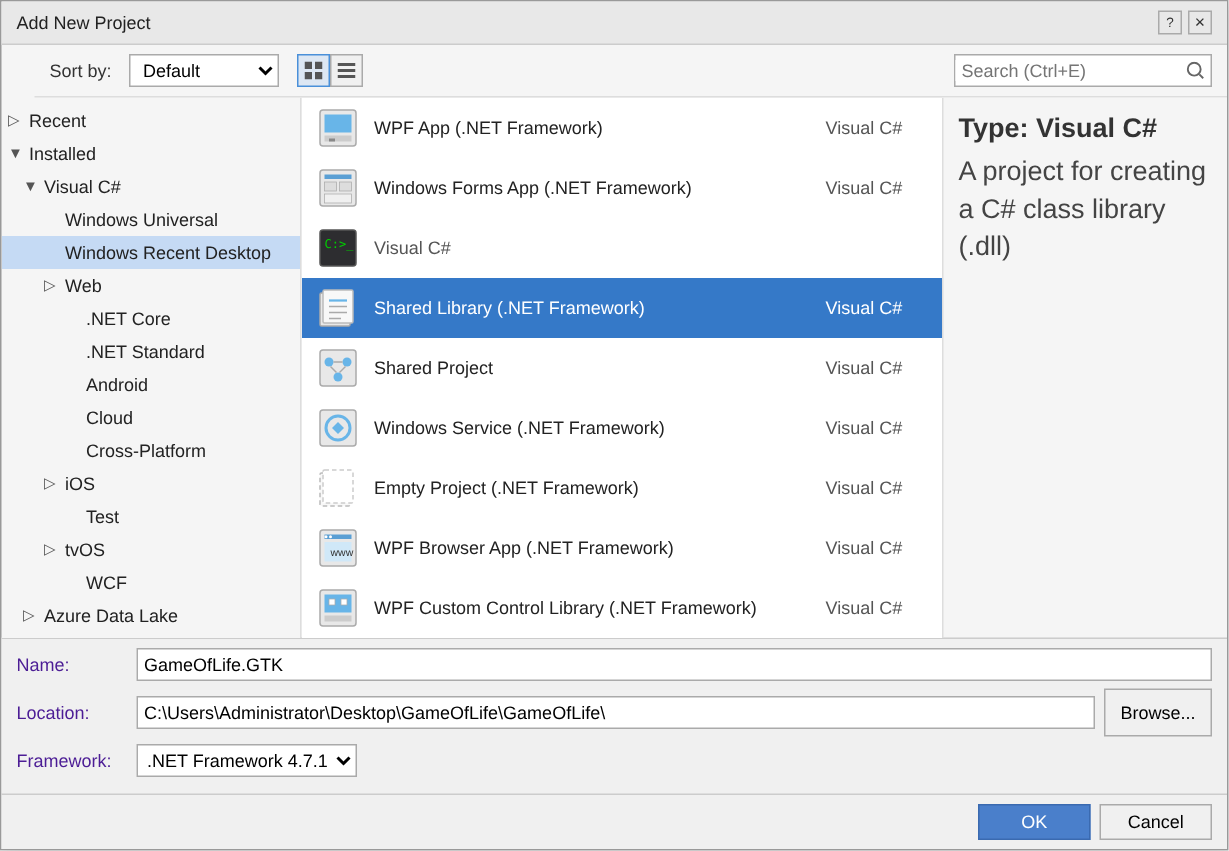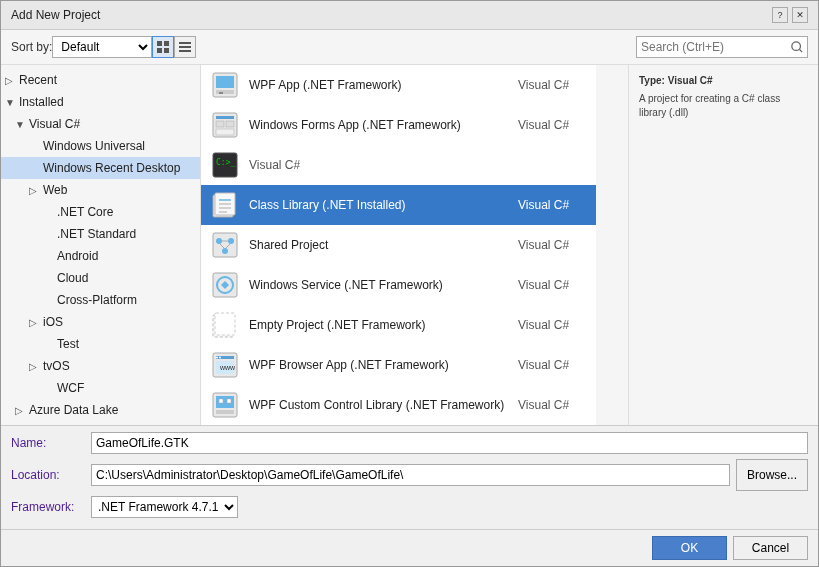--- a/index.html
+++ b/index.html
@@ -46,23 +46,24 @@
       align-items: center;
       justify-content: center;
       cursor: pointer;
       font-size: 9px;
       color: #333;
     }
     .top-bar {
       display: flex;
       align-items: center;
       padding: 6px 10px;
-      gap: 0;
+      gap: 12px;
       border-bottom: 1px solid #ddd;
       background: #f5f5f5;
+      margin-left: 22px;
     }
     .sort-label {
       font-size: 12px;
       color: #333;
     }
     .sort-select {
       border: 1px solid #aaa;
       background: white;
       padding: 2px 4px;
       font-size: 12px;
@@ -191,22 +192,21 @@
       color: #555;
       min-width: 70px;
       text-align: left;
     }
     .detail-panel {
       width: 190px;
       min-width: 190px;
       padding: 10px;
       background: #f5f5f5;
       border-left: 1px solid #ddd;
-      font-size: 10px;
-      margin-left: 32px;
+      font-size: 18px;
     }
     .detail-type {
       color: #333;
       margin-bottom: 6px;
     }
     .detail-type span {
       font-weight: bold;
     }
     .detail-desc {
       color: #444;
@@ -482,21 +482,21 @@
           <div class="project-icon">
             <svg width="28" height="28" viewBox="0 0 28 28">
               <rect x="2" y="4" width="20" height="22" rx="1" fill="#e8e8e8" stroke="#aaa" stroke-width="1"></rect>
               <rect x="4" y="2" width="20" height="22" rx="1" fill="#f8f8f8" stroke="#bbb" stroke-width="1"></rect>
               <line x1="8" y1="9" x2="20" y2="9" stroke="#68b5e8" stroke-width="1.5"></line>
               <line x1="8" y1="13" x2="20" y2="13" stroke="#aaa" stroke-width="1"></line>
               <line x1="8" y1="17" x2="20" y2="17" stroke="#aaa" stroke-width="1"></line>
               <line x1="8" y1="21" x2="16" y2="21" stroke="#aaa" stroke-width="1"></line>
             </svg>
           </div>
-          <span class="project-name">Class Library (.NET Installed)</span>
+          <span class="project-name">Shared Library (.NET Framework)</span>
           <span class="project-lang">Visual C#</span>
         </div>
         <div class="project-item">
           <div class="project-icon">
             <svg width="28" height="28" viewBox="0 0 28 28">
               <rect x="2" y="2" width="24" height="24" rx="2" fill="#e8e8e8" stroke="#aaa" stroke-width="1"></rect>
               <circle cx="8" cy="10" r="3" fill="#68b5e8"></circle>
               <circle cx="20" cy="10" r="3" fill="#68b5e8"></circle>
               <circle cx="14" cy="20" r="3" fill="#68b5e8"></circle>
               <line x1="11" y1="10" x2="17" y2="10" stroke="#aaa" stroke-width="1"></line>

